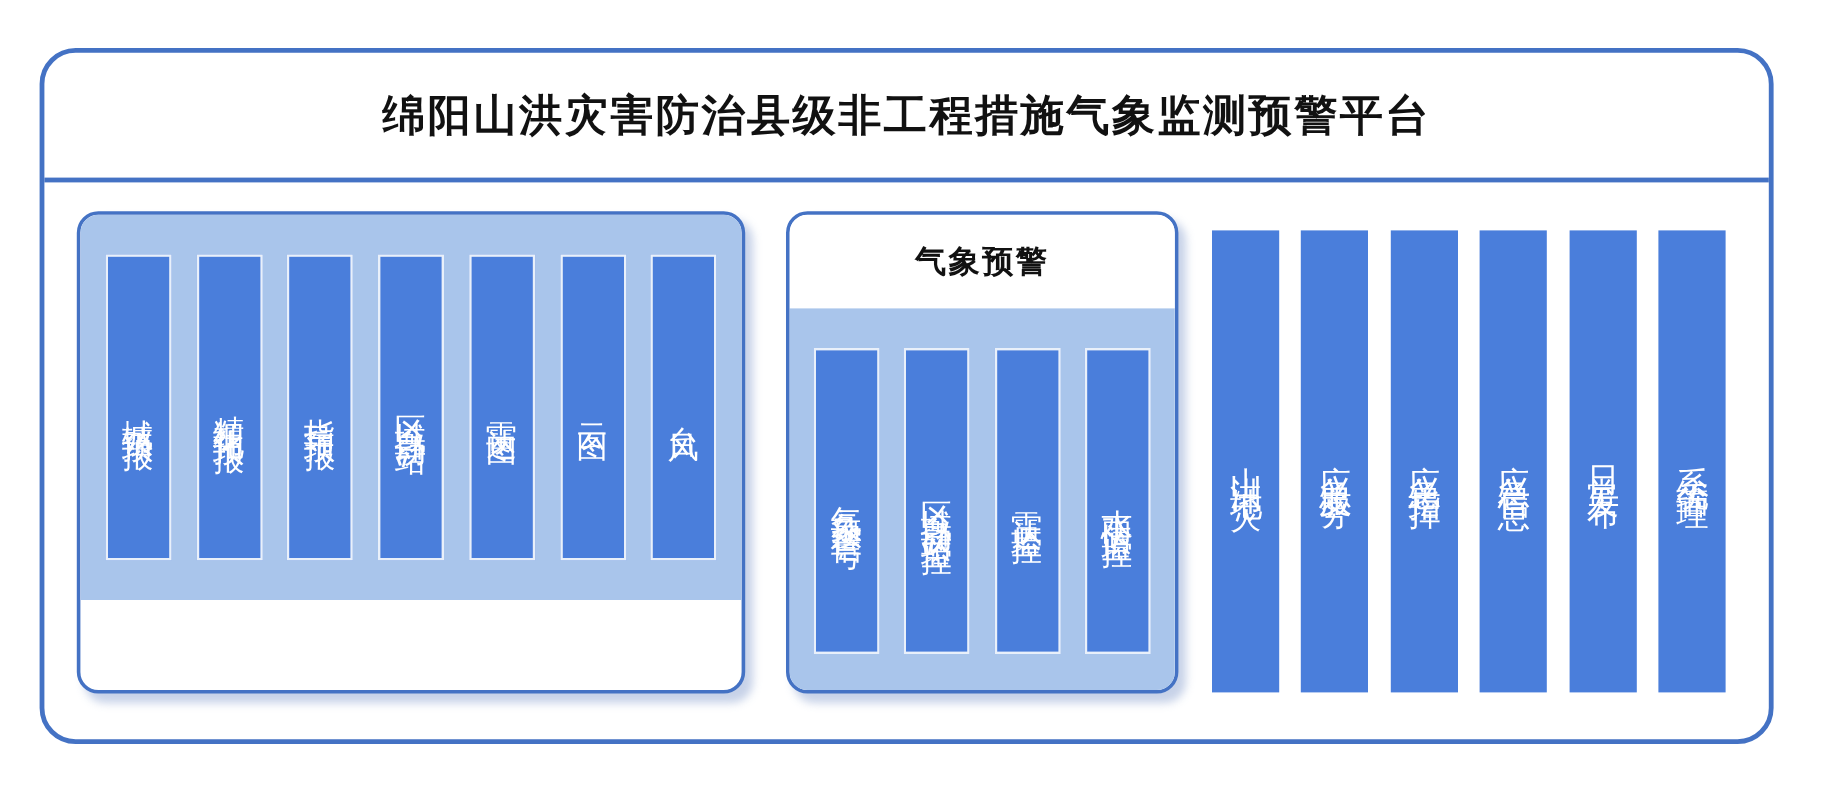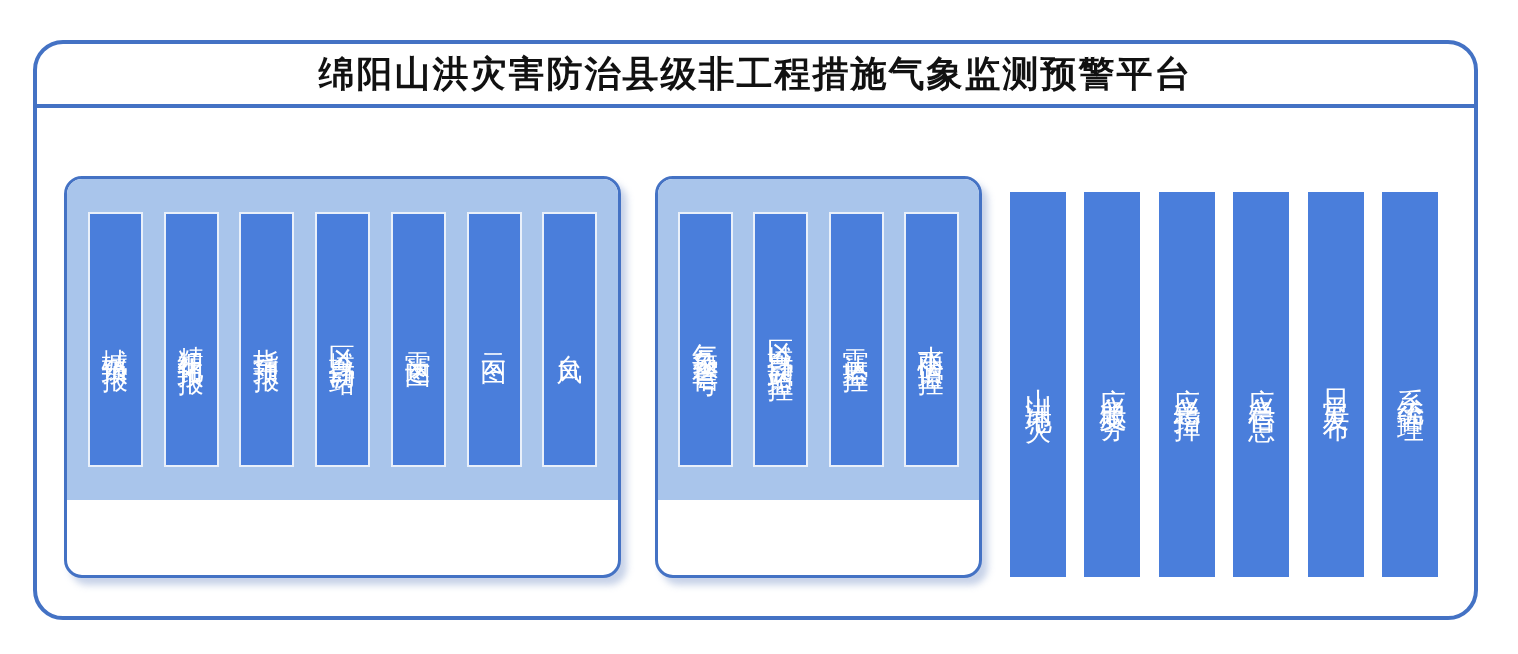--- a/index.html
+++ b/index.html
@@ -11,21 +11,21 @@
 
   .frame {
     position: absolute;
     left: 33px; top: 40px;
     width: 1445px; height: 580px;
     border: 4px solid var(--frame-border, #4472C4);
     border-radius: 30px;
     background: #ffffff;
   }
   .frame-header {
-    height: 64px;
+    height: 108px;
     border-bottom: 4px solid var(--frame-border, #4472C4);
     display: flex; align-items: center; justify-content: center;
   }
   .page-title {
     font-size: 36px;
     font-weight: bold;
     color: var(--title-text, #111111);
     letter-spacing: 2px;
   }
 
@@ -121,20 +121,23 @@
     <div class="v-button">
       <span class="v-label">云图</span>
     </div>
     <div class="v-button">
       <span class="v-label">台风</span>
     </div>
   </div>
 </div>
 
 <div class="group-panel g2">
+  <div class="group-header">
+    <div class="group-title">气象预警</div>
+  </div>
   <div class="group-body">
     <div class="v-button">
       <span class="v-label">气象预警信号</span>
     </div>
     <div class="v-button">
       <span class="v-label">区域自动站监控</span>
     </div>
     <div class="v-button">
       <span class="v-label">雷达监控</span>
     </div>

